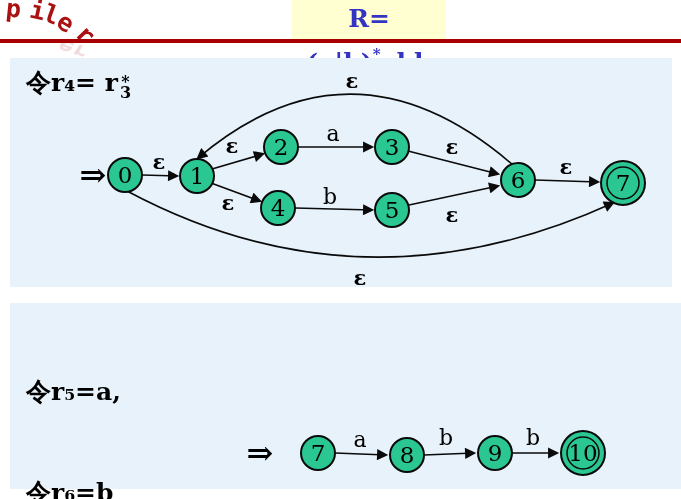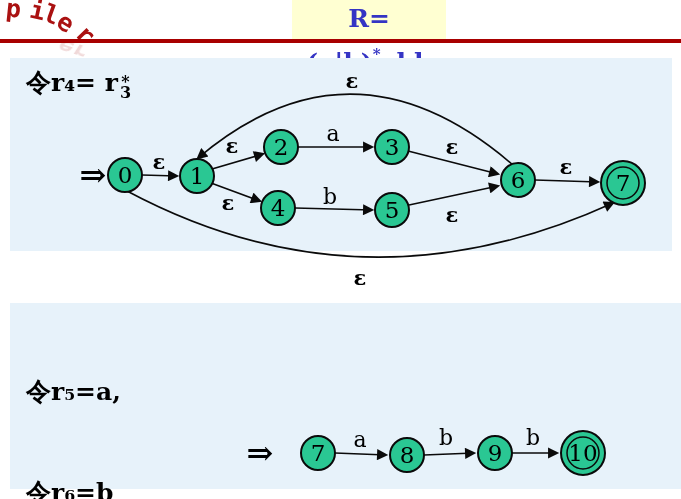--- a/index.html
+++ b/index.html
@@ -17,21 +17,21 @@
   .l0{left:2px;top:-6px;transform:rotate(6deg);}
   .l1{left:26px;top:-4px;transform:rotate(12deg);}
   .l2{left:40px;top:0px;transform:rotate(20deg);}
   .l3{left:54px;top:8px;transform:rotate(32deg);}
   .l4{left:74px;top:20px;transform:rotate(46deg);}
   .logo .refl{left:54px;top:34px;transform:scaleY(-0.7) rotate(-24deg);opacity:.22;
               color:#C05858;filter:blur(.5px);}
 
   
   .panel{position:absolute;left:10px;width:662px;background:#E7F2FA;}
-  .panel1{top:58px;height:193px;}
+  .panel1{top:58px;height:229px;}
   .panel2{top:303px;height:186px;padding-left:27px;}
   .heading{position:absolute;left:16px;top:8px;font-size:25px;font-weight:bold;color:#000;white-space:pre;}
   .stack{display:inline-block;text-align:center;vertical-align:-7px;width:15px;}
   .stack span{display:block;font-size:16px;line-height:11px;font-weight:bold;}
   .lines{position:absolute;left:16px;top:5px;font-size:25px;font-weight:bold;color:#000;
          line-height:33.5px;white-space:pre;}
 
   svg.diagram{position:absolute;left:0;top:0;}
   .edge-path{fill:none;stroke:#0a0a0a;stroke-width:1.6px;}
   .edge-label{font-family:"DejaVu Serif",serif;font-size:22px;text-anchor:middle;fill:#000;}

